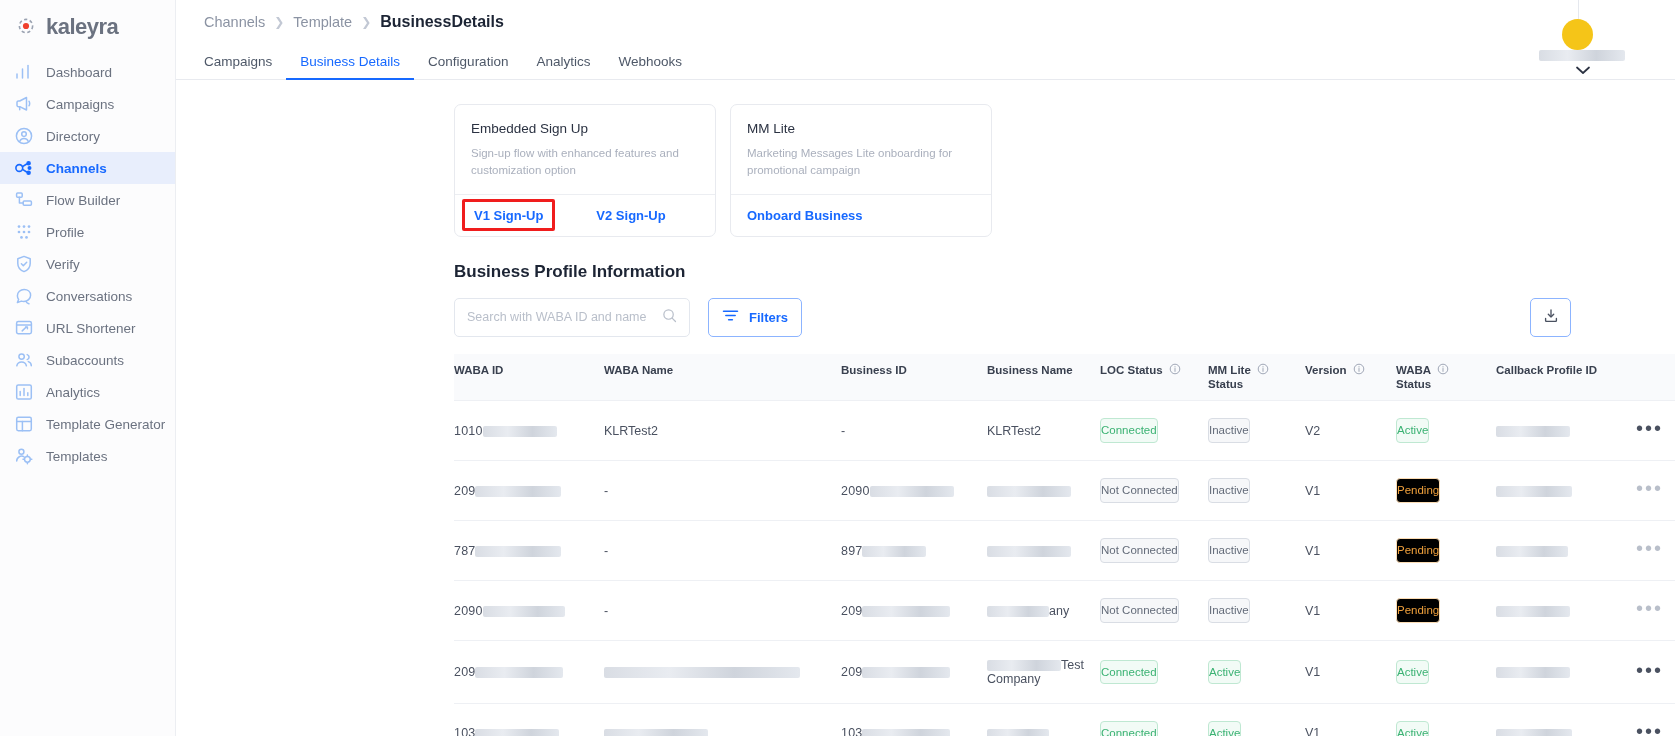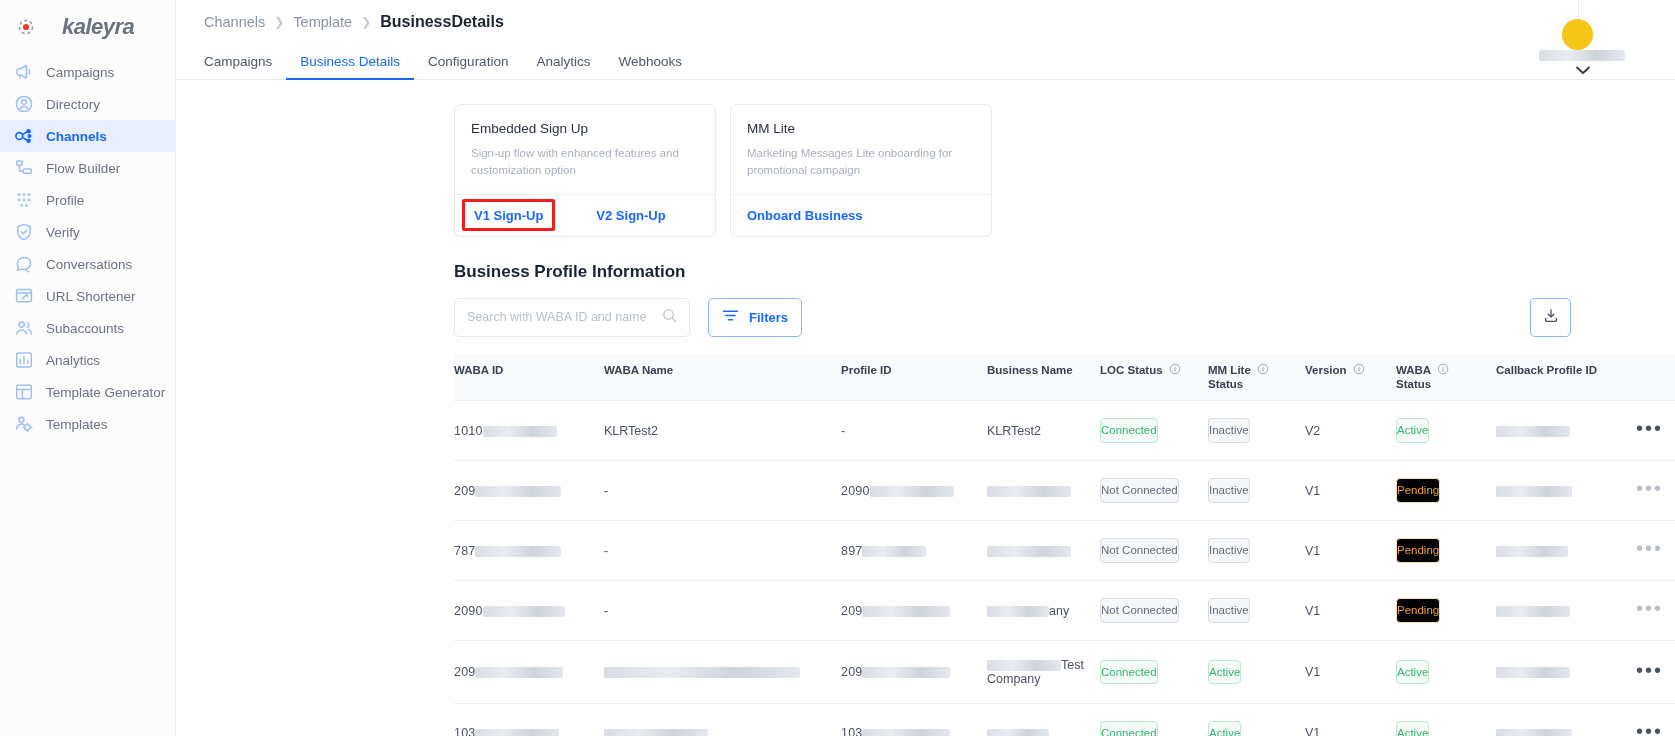--- a/index.html
+++ b/index.html
@@ -11,21 +11,21 @@
   }
   .app { display: flex; width: 1675px; height: 736px; }
 
   
   .sidebar {
     width: 176px; flex: 0 0 176px; height: 736px;
     background: #fcfcfd;
     border-right: 1px solid #eceef2;
     position: relative;
   }
-  .brand { display: flex; align-items: center; gap: 24px; padding: 14px 0 10px 14px; font-style: italic; }
+  .brand { display: flex; gap: 8px; padding: 14px 0 10px 14px; }
   .brand-mark { width: 24px; height: 24px; position: relative; flex: 0 0 24px; }
   .brand-text { font-size: 22px; font-weight: bold; color: #6b7280; letter-spacing: -0.5px; }
   .nav { margin-top: 6px; }
   .nav-item {
     display: flex; align-items: center; gap: 12px;
     height: 32px; padding-left: 14px; margin-bottom: 0px;
     font-size: 13.5px; color: #6b7280; cursor: pointer;
   }
   .nav-item + .nav-item { margin-top: 0; }
   .nav-item.active { background: #e8eefc; color: #1769ff; font-weight: bold; }
@@ -179,20 +179,30 @@
         <svg width="24" height="24" viewBox="0 0 24 24">
           <g fill="none" stroke="#9aa2b1" stroke-width="1.6">
             <circle cx="12" cy="12" r="6.6" stroke-dasharray="3.2 2.6"></circle>
           </g>
           <circle cx="12" cy="12" r="3.1" fill="#f0402d"></circle>
         </svg>
       </span>
       <span class="brand-text">kaleyra</span>
     </div>
     <nav class="nav" id="nav">
+        <div class="nav-item">
+          <svg class="nav-icon" viewBox="0 0 20 20">
+            <g fill="none" stroke="#9cc0f5" stroke-width="1.5" stroke-linecap="round" stroke-linejoin="round">
+              <path d="M3 16v-4"></path>
+              <path d="M8.5 16V7"></path>
+              <path d="M14 16V3.5"></path>
+            </g>
+          </svg>
+          <span>Dashboard</span>
+        </div>
         <div class="nav-item">
           <svg class="nav-icon" viewBox="0 0 20 20">
             <g fill="none" stroke="#9cc0f5" stroke-width="1.5" stroke-linecap="round" stroke-linejoin="round">
               <path d="M3 8.2v3.1a1.4 1.4 0 0 0 1.4 1.4h1.3L12.5 16V3.5L5.7 7H4.4A1.4 1.4 0 0 0 3 8.2z"></path>
               <path d="M15 7.2c.9.9.9 3.7 0 4.6"></path>
               <path d="M5.7 12.7v3.1"></path>
             </g>
           </svg>
           <span>Campaigns</span>
         </div>
@@ -437,21 +447,21 @@
                     <span class="th-txt">WABA ID</span>
                   </span>
                 </th>
                 <th>
                   <span class="th-in">
                     <span class="th-txt">WABA Name</span>
                   </span>
                 </th>
                 <th>
                   <span class="th-in">
-                    <span class="th-txt">Profile ID</span>
+                    <span class="th-txt">Business ID</span>
                   </span>
                 </th>
                 <th>
                   <span class="th-in">
                     <span class="th-txt">Business Name</span>
                   </span>
                 </th>
                 <th>
                   <span class="th-in">
                     <span class="th-txt">LOC Status</span>

